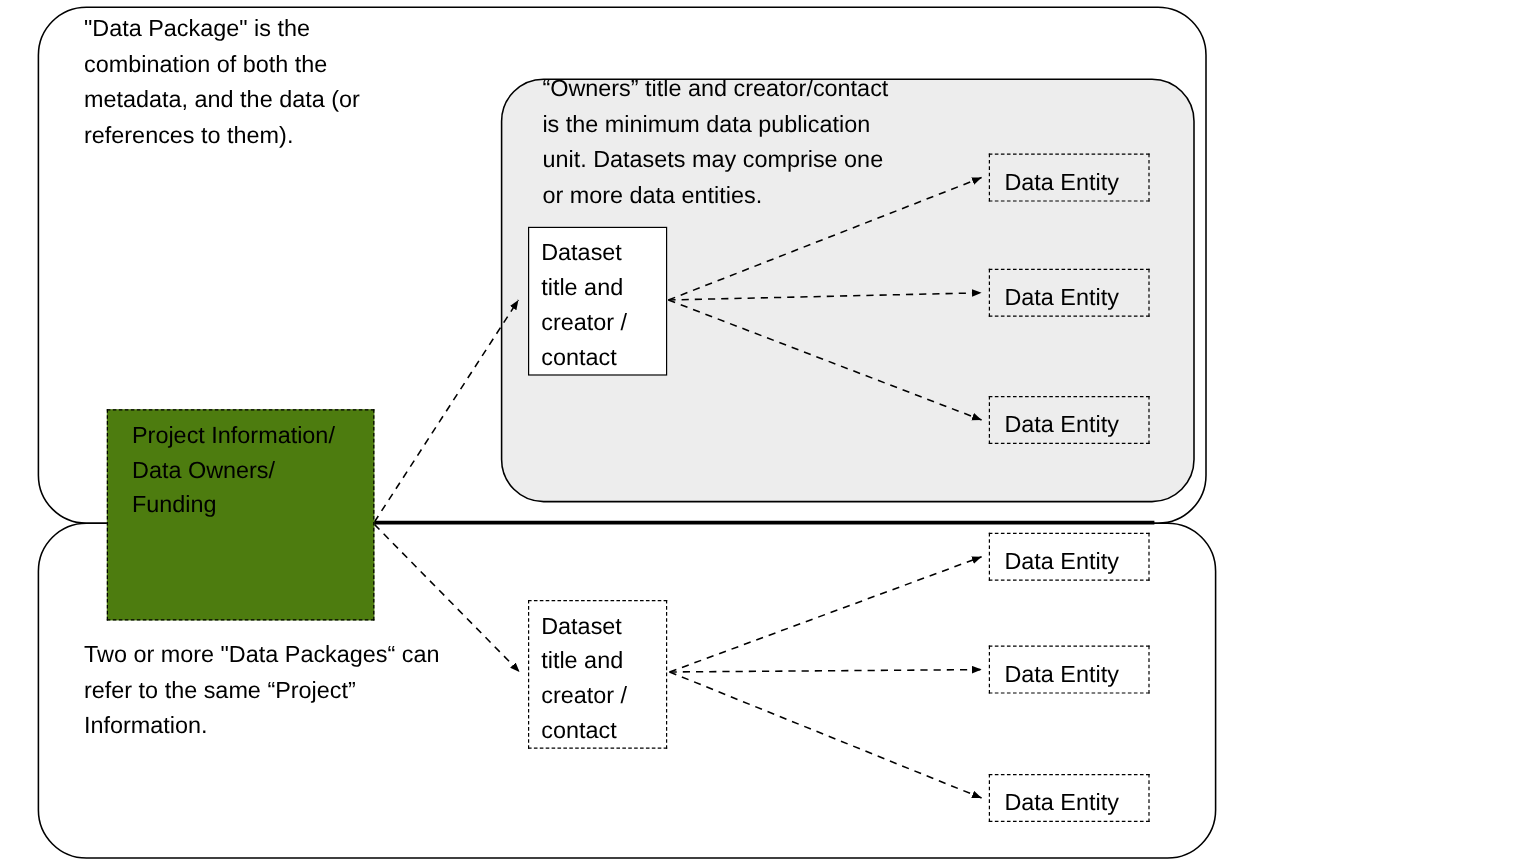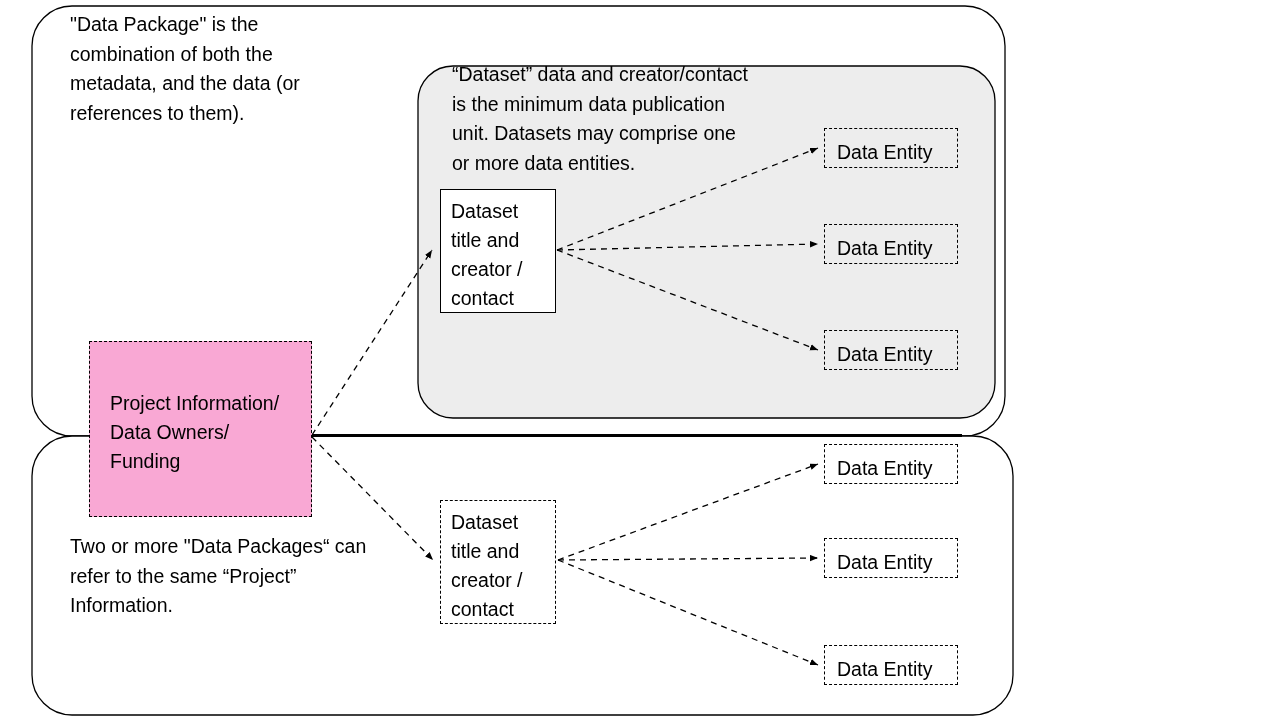--- a/index.html
+++ b/index.html
@@ -30,40 +30,40 @@
     position: absolute;
     font-size: 19.5px;
     line-height: 29.5px;
     color: #000000;
     white-space: pre-line;
   }
   .box {
     position: absolute;
     box-sizing: border-box;
     display: flex;
-    align-items: center;
+    align-items: flex-start;
     padding: 7px 0 0 10px;
     font-size: 19.5px;
     line-height: 29px;
     color: #000000;
     white-space: pre-line;
   }
   .box-solid {
     border: 1px solid #000000;
     background: #ffffff;
   }
   .box-dashed {
     border: 1px dashed #000000;
   }
   .box-entity {
     align-items: flex-end;
     padding: 0 0 0 12px;
   }
   .box-fill-gray {
-    background: #f9a8d4;
+    background: #4d7c0f;
     padding-left: 20px;
   }
 </style>
 </head>
 <body>
 
 <div id="canvas">
 
   <svg class="svg-layer" viewBox="0 0 1280 720" xmlns="http://www.w3.org/2000/svg">
     <defs>
@@ -91,21 +91,21 @@
     <line x1="558" y1="560" x2="818" y2="464" stroke="#000000" stroke-width="1.3" stroke-dasharray="6,5" marker-end="url(#arrowFilled)"></line>
     <line x1="558" y1="560" x2="818" y2="558" stroke="#000000" stroke-width="1.3" stroke-dasharray="6,5" marker-end="url(#arrowFilled)"></line>
     <line x1="558" y1="560" x2="818" y2="665" stroke="#000000" stroke-width="1.3" stroke-dasharray="6,5" marker-end="url(#arrowFilled)"></line>
   </svg>
 
   <div class="textblock" style="left:70px; top:10px; width:310px;">"Data Package" is the
 combination of both the
 metadata, and the data (or
 references to them).</div>
 
-  <div class="textblock" style="left:452px; top:60px; width:360px;">“Dataset” data and creator/contact
+  <div class="textblock" style="left:452px; top:60px; width:360px;">“Owners” title and creator/contact
 is the minimum data publication
 unit.  Datasets may comprise one
 or more data entities.</div>
 
   <div class="textblock" style="left:70px; top:532px; width:345px;">Two or more "Data Packages“ can
 refer to the same “Project”
 Information.</div>
 
   <div class="box box-dashed box-fill-gray" style="left:89px; top:341px; width:223px; height:176px;">
     <span>Project Information/

